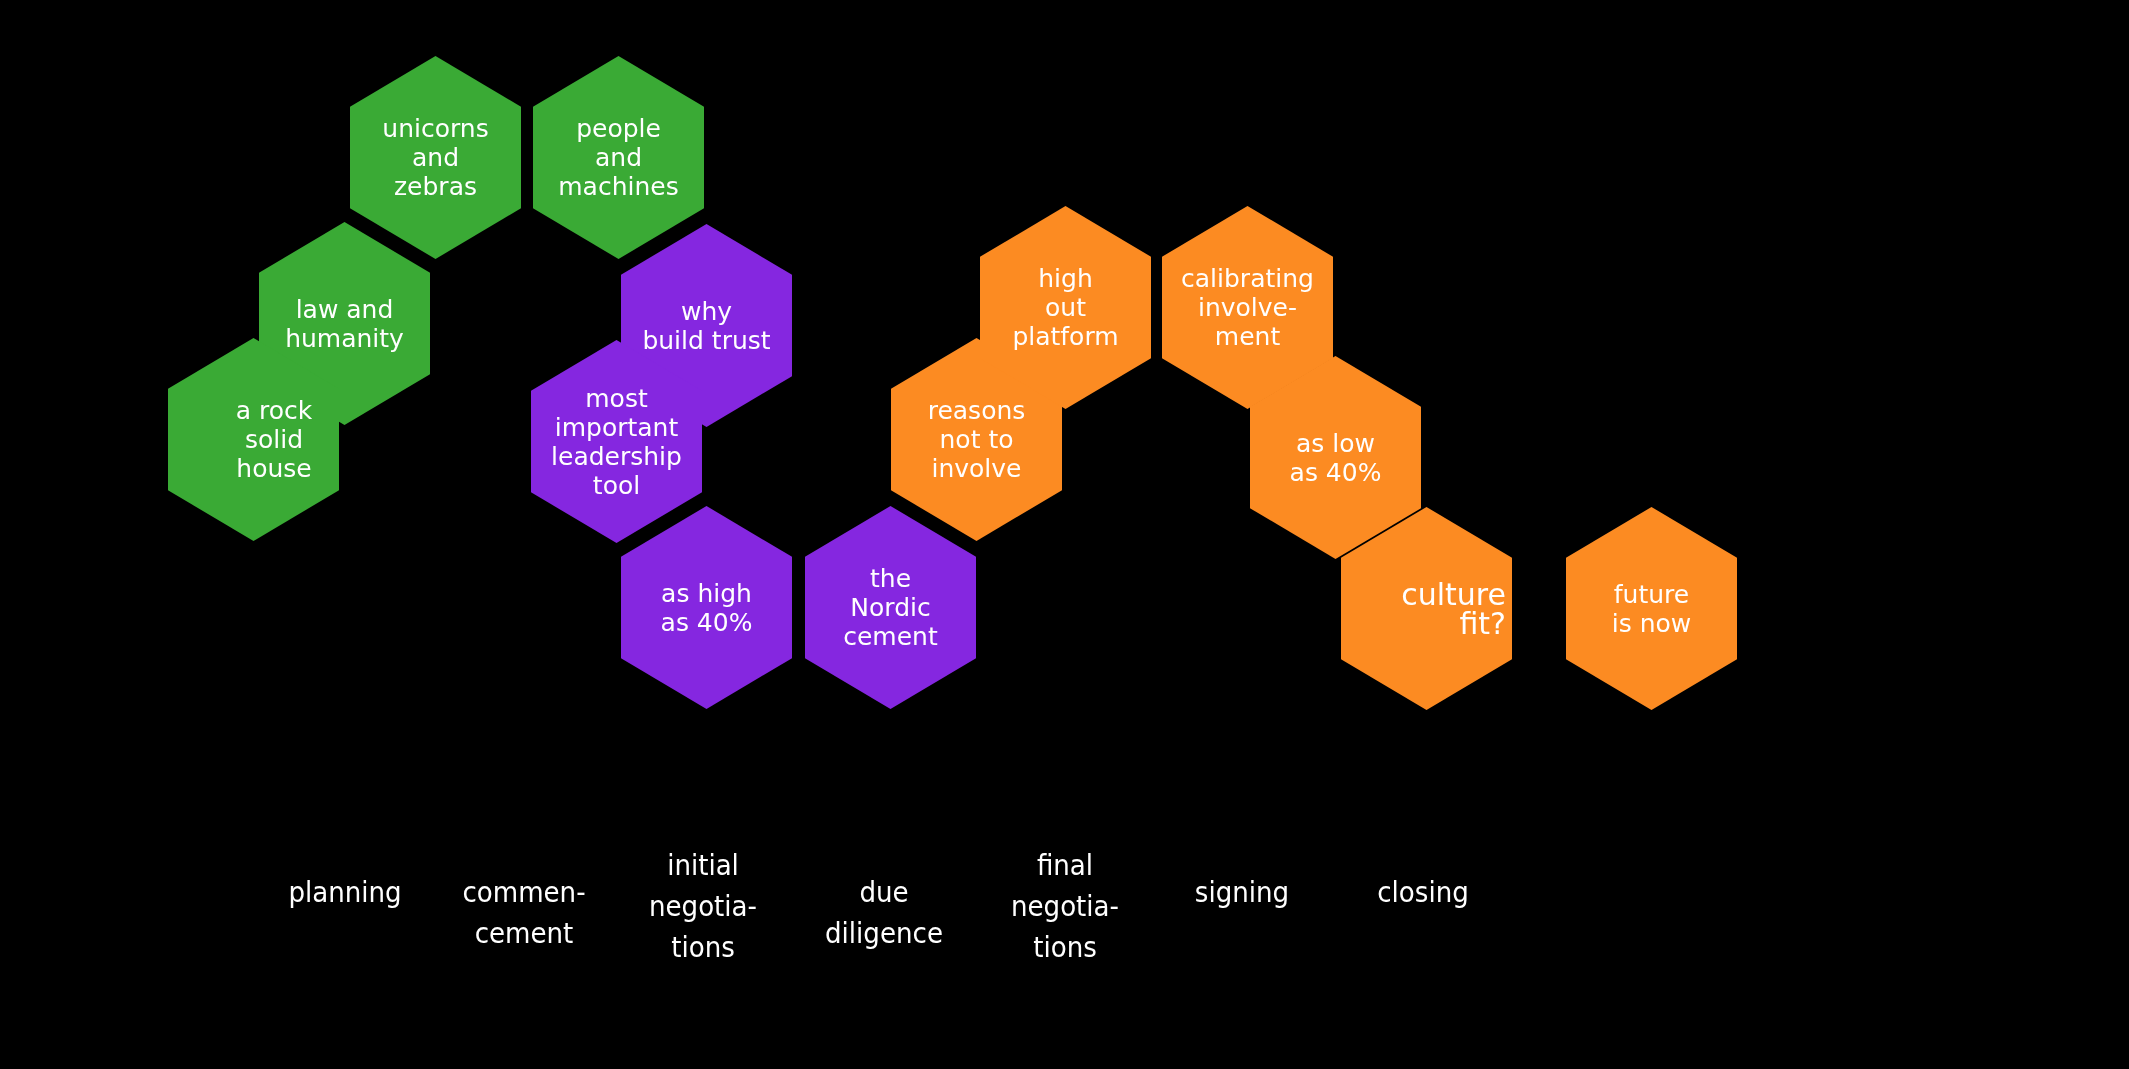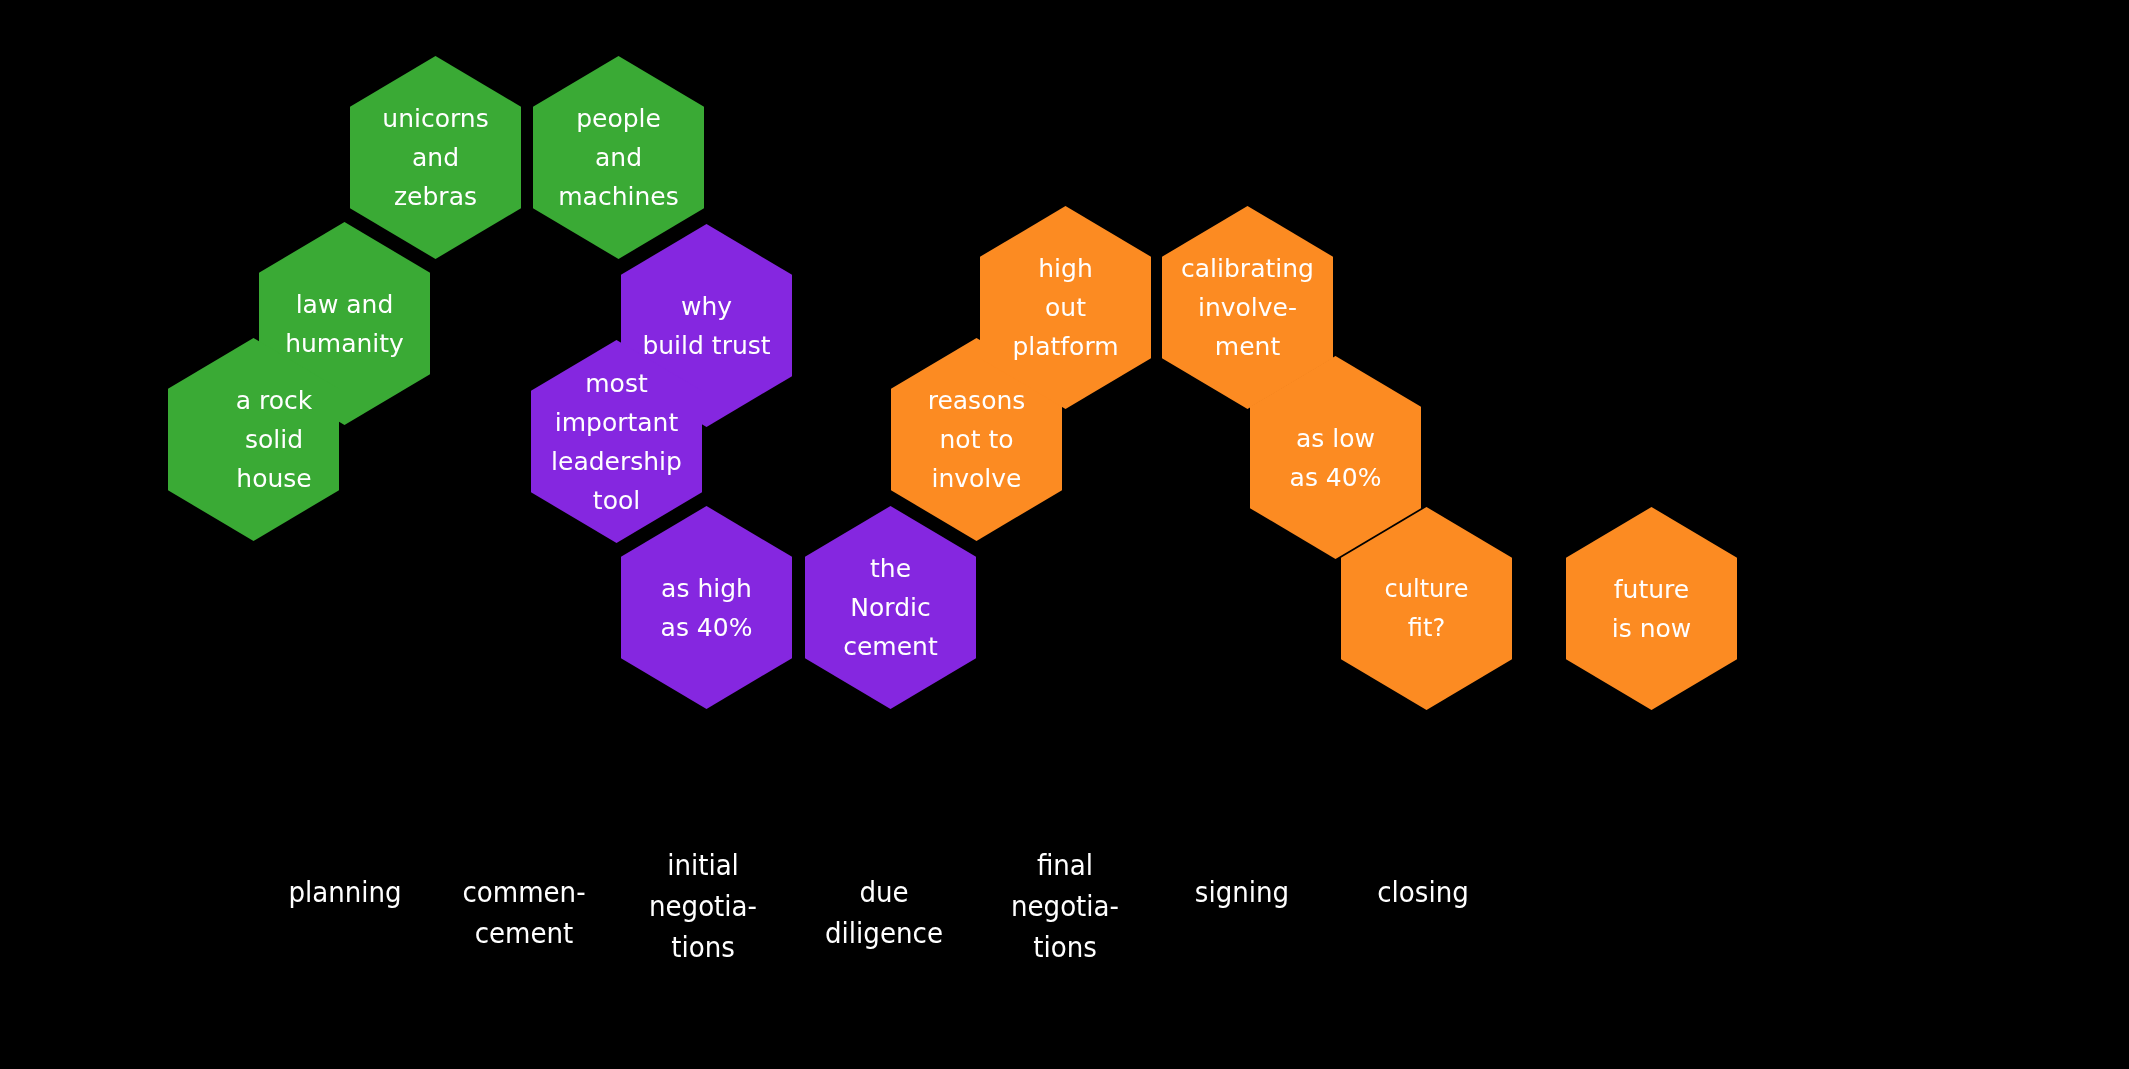--- a/index.html
+++ b/index.html
@@ -32,21 +32,21 @@
     display: flex;
     align-items: center;
     justify-content: center;
     box-sizing: border-box;
     padding: 0 6px;
   }
   .hex .hex-label {
     color: #ffffff;
     font-family: "DejaVu Sans", sans-serif;
     font-size: 25px;
-    line-height: 39px;
+    line-height: 29px;
     text-align: center;
     white-space: pre-line;
     letter-spacing: 0px;
     display: block;
     width: 100%;
   }
   .hex.green  { background: #3AAA35; }
   .hex.purple { background: #8527E0; }
   .hex.orange { background: #FC8B22; }
 
@@ -120,21 +120,21 @@
       <div class="hex purple" style="left: 621px; top: 506px; background: rgb(133, 39, 224);">
         <span class="hex-label" style="font-size: 25px;">as high
 as 40%</span>
       </div>
       <div class="hex purple" style="left: 805px; top: 506px; background: rgb(133, 39, 224);">
         <span class="hex-label" style="font-size: 25px;">the
 Nordic
 cement</span>
       </div>
       <div class="hex orange" style="left: 1341px; top: 507px; background: rgb(252, 139, 34);">
-        <span class="hex-label" style="font-size: 24px;">culture
+        <span class="hex-label" style="font-size: 30px; text-align: right;">culture
 fit?</span>
       </div>
       <div class="hex orange" style="left: 1522px; top: 507px; background: rgb(252, 139, 34); margin-left: 44px;">
         <span class="hex-label" style="font-size: 25px;">future
 is now</span>
       </div>
     </div>
   <div id="phase-layer">
       <div class="phase" style="left: 345px; top: 872px;">planning</div>
       <div class="phase" style="left: 524px; top: 872px;">commen-

